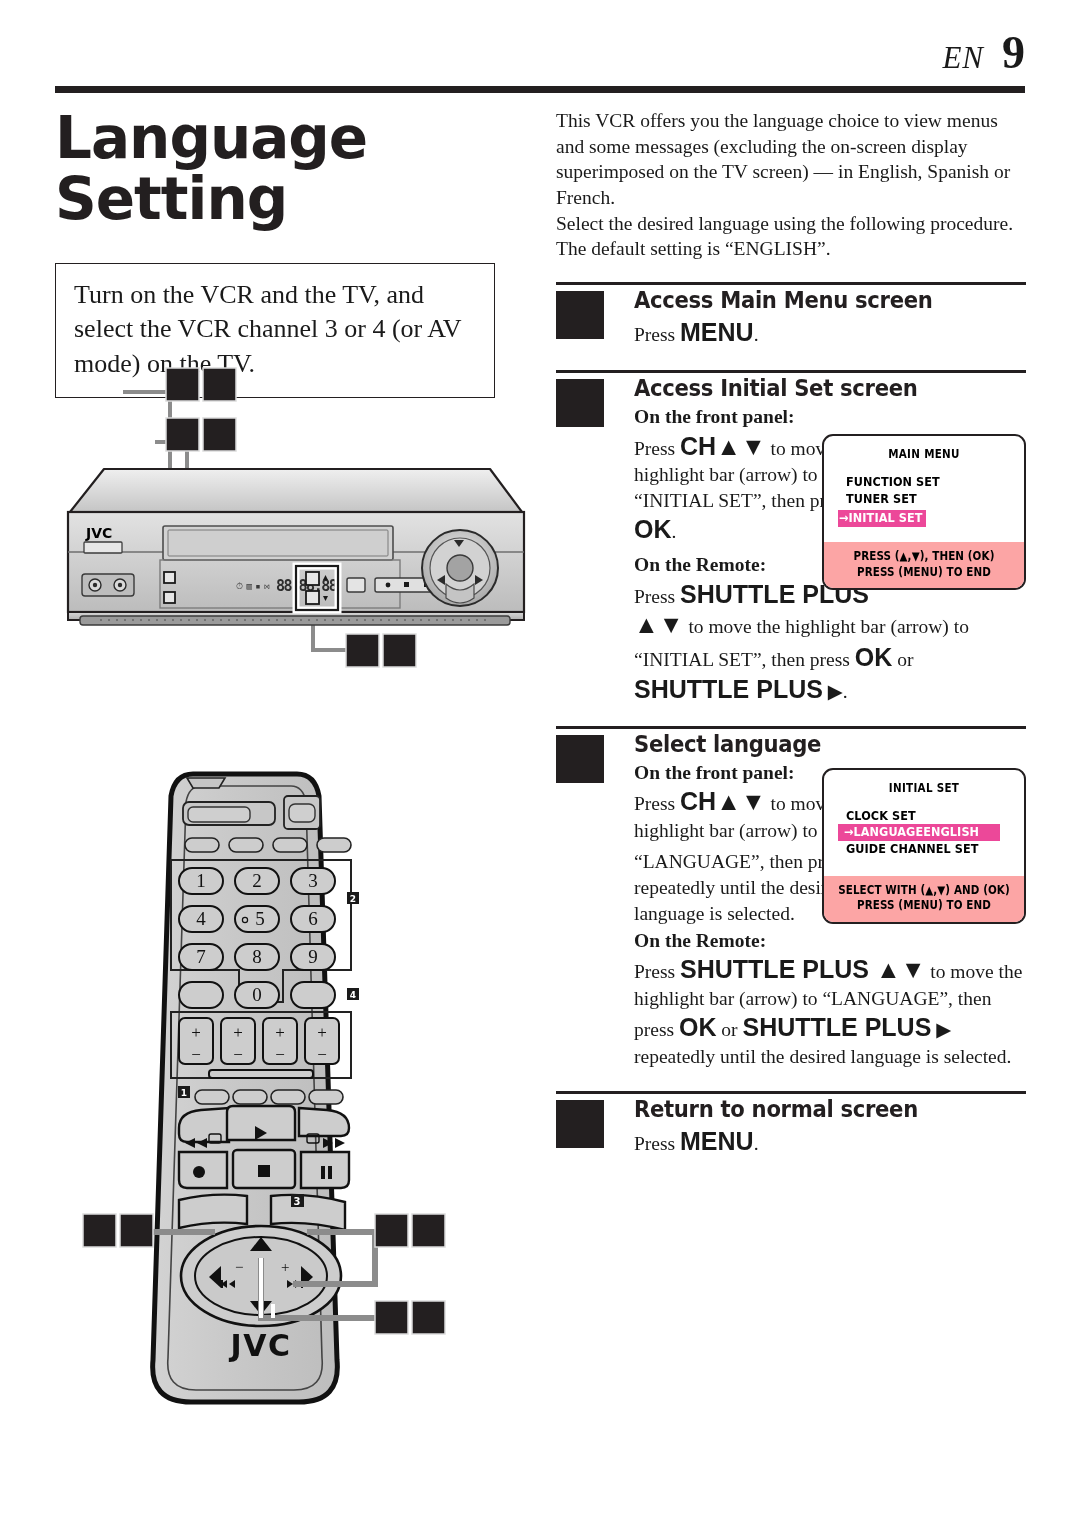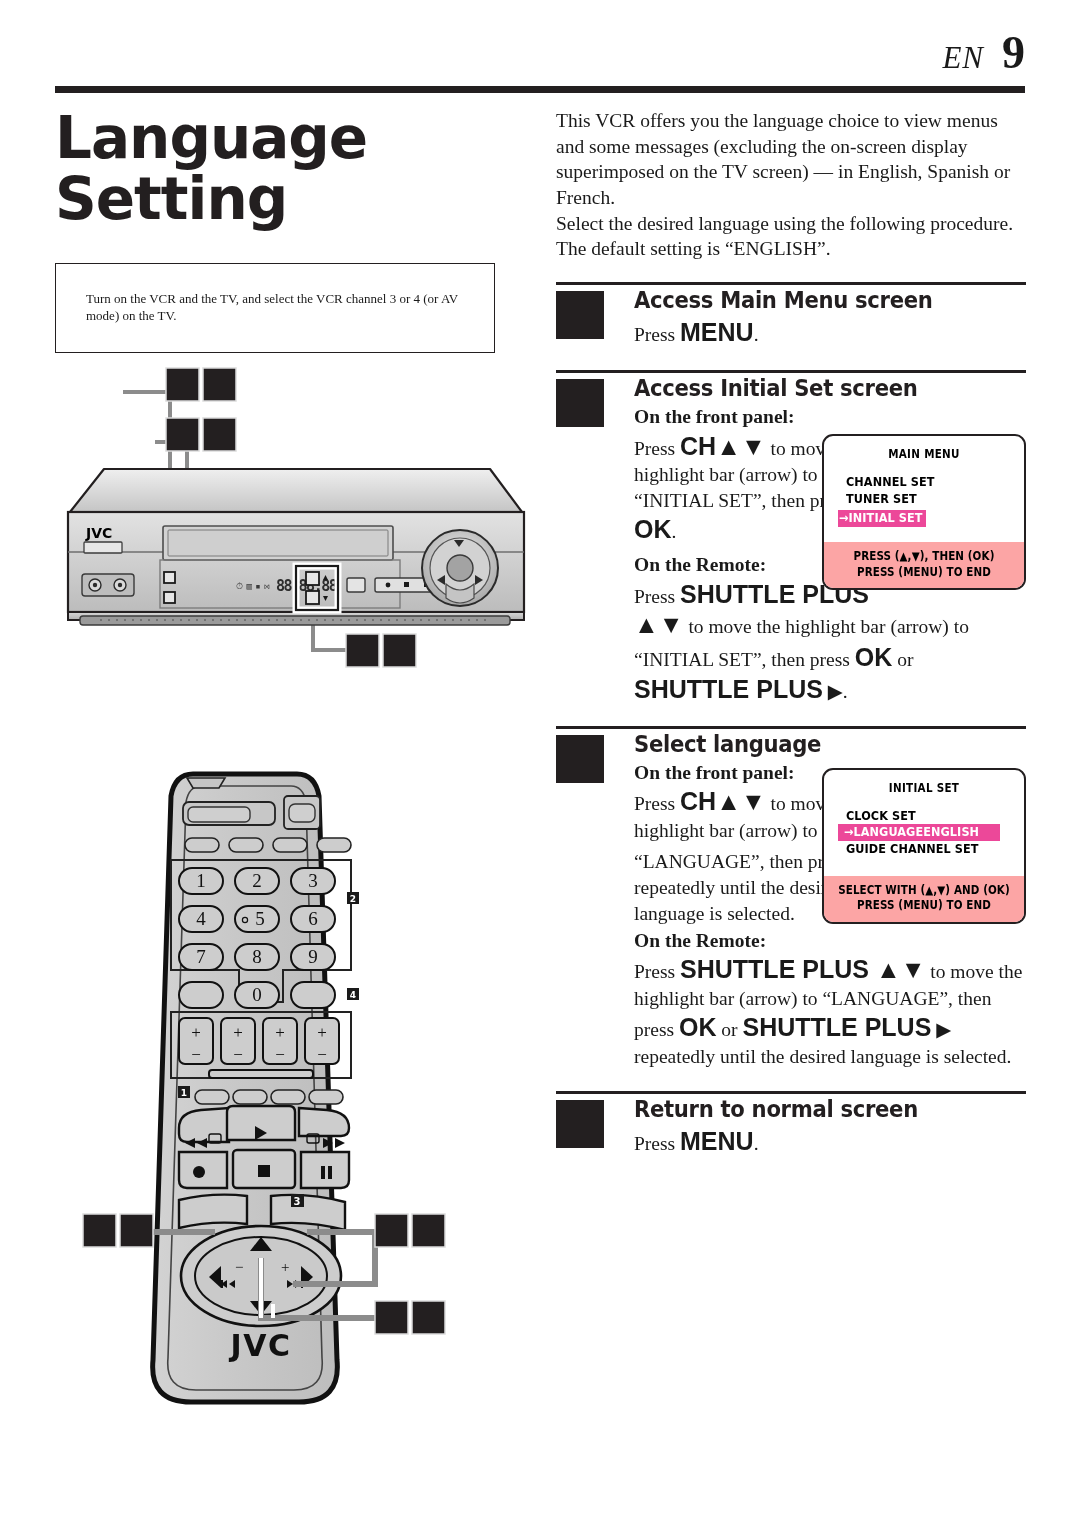--- a/index.html
+++ b/index.html
@@ -21,21 +21,21 @@
   #left-col{position:absolute;left:55px;top:100px;width:480px;}
   #doc-title{
     font-family:"DejaVu Sans",sans-serif;font-weight:bold;
     font-size:58px;line-height:1.06;letter-spacing:-1px;color:#231f20;
     margin:0;padding-top:8px;
   }
   #intro-box{
     margin-top:32px;border:1.5px solid #231f20;
     padding:14px 16px 16px 18px;width:440px;box-sizing:border-box;
   }
-  #intro-box p{margin:12px;font-size:13px;line-height:1.32;color:#1a1a1a;}
+  #intro-box p{margin:0;font-size:26px;line-height:1.32;color:#1a1a1a;}
 
   
   #right-col{position:absolute;left:556px;top:108px;width:470px;}
   #intro-text{font-size:19.5px;line-height:1.315;margin:0;color:#1a1a1a;}
 
   .step{position:relative;margin-top:20px;}
   .step-rule{height:3px;background:#231f20;width:470px;margin-left:0;}
   .step-inner{position:relative;padding-left:78px;min-height:44px;}
   .step-badge{
     position:absolute;left:0;top:4px;width:48px;height:48px;background:#231f20;
@@ -418,21 +418,21 @@
           <div class="step-body narrow">
             <div class="sub-head">On the front panel:</div>
             <div><span>Press </span><b>CH</b><b>▲▼</b><span> to move the highlight bar (arrow) to “INITIAL SET”, then press </span><b>OK</b><span>.</span></div>
             <div class="sub-head" style="margin-top:7px;">On the Remote:</div>
             <div><span>Press </span><b>SHUTTLE PLUS</b></div>
           </div>
 
           <div class="osd" style="top:30px;">
             <div class="osd-title">MAIN MENU</div>
             <div class="osd-items">
-              <div class="osd-item">CHANNEL SET</div>
+              <div class="osd-item">FUNCTION SET</div>
               <div class="osd-item">TUNER SET</div>
               <div style="margin-left:-8px;">
                 <span class="osd-item hl"><span>→</span><span>INITIAL SET</span></span>
               </div>
             </div>
             <div class="osd-foot">
               <div>PRESS (▲,▼), THEN (OK)</div>
               <div>PRESS (MENU) TO END</div>
             </div>
           </div>

